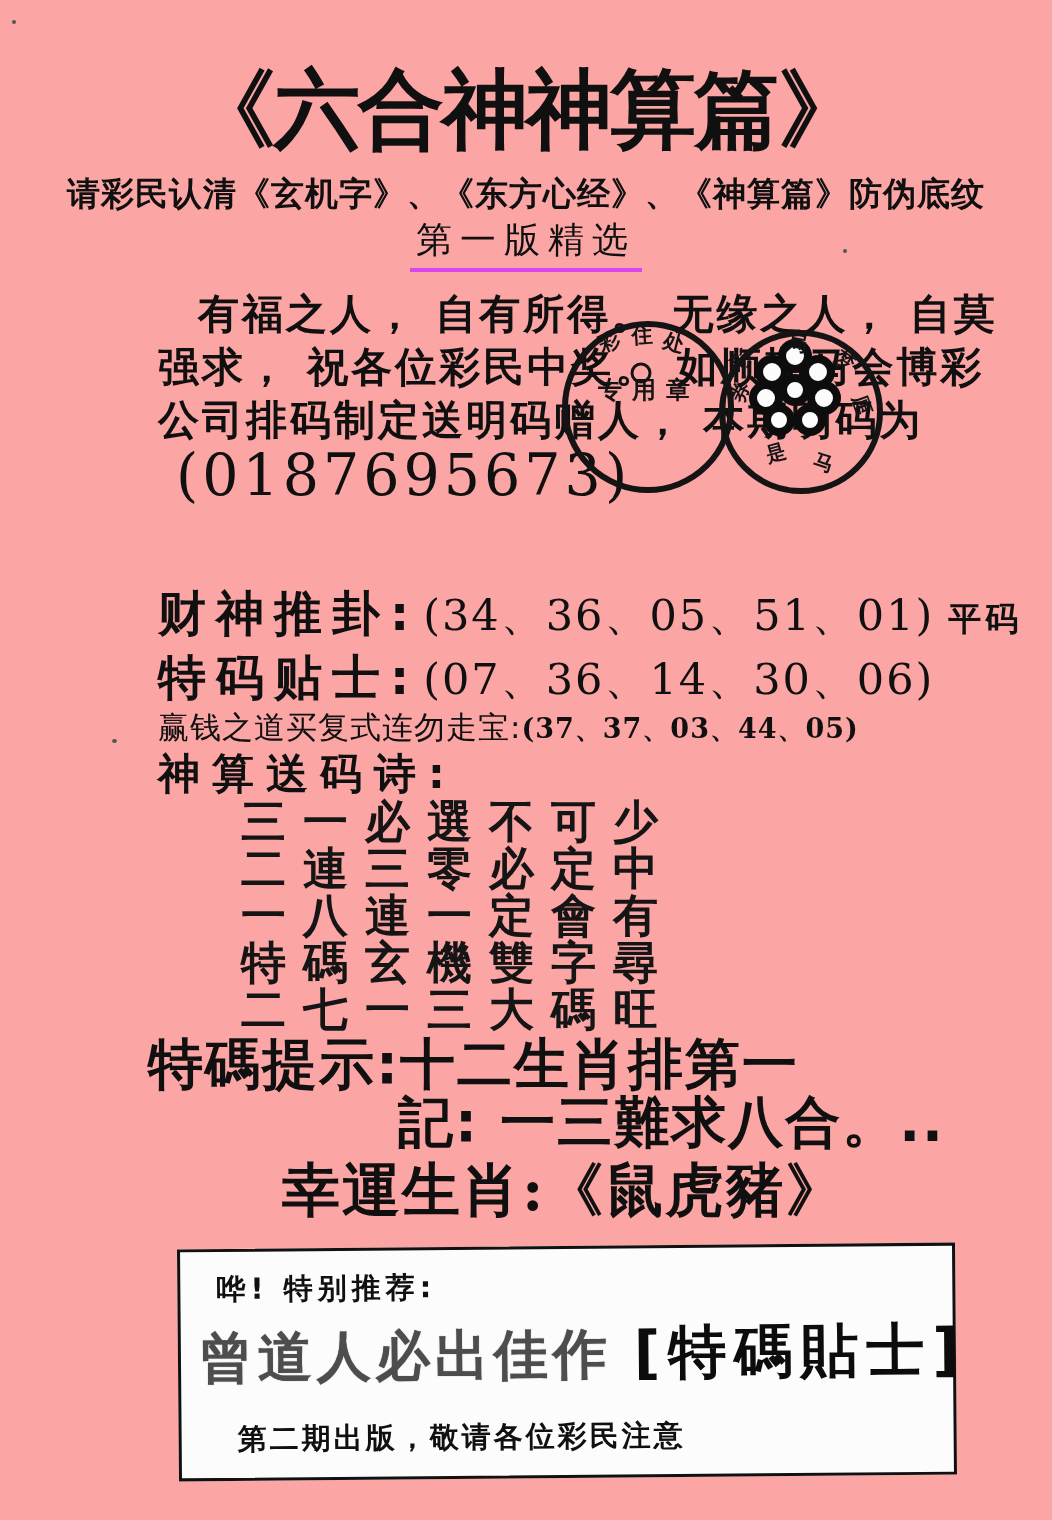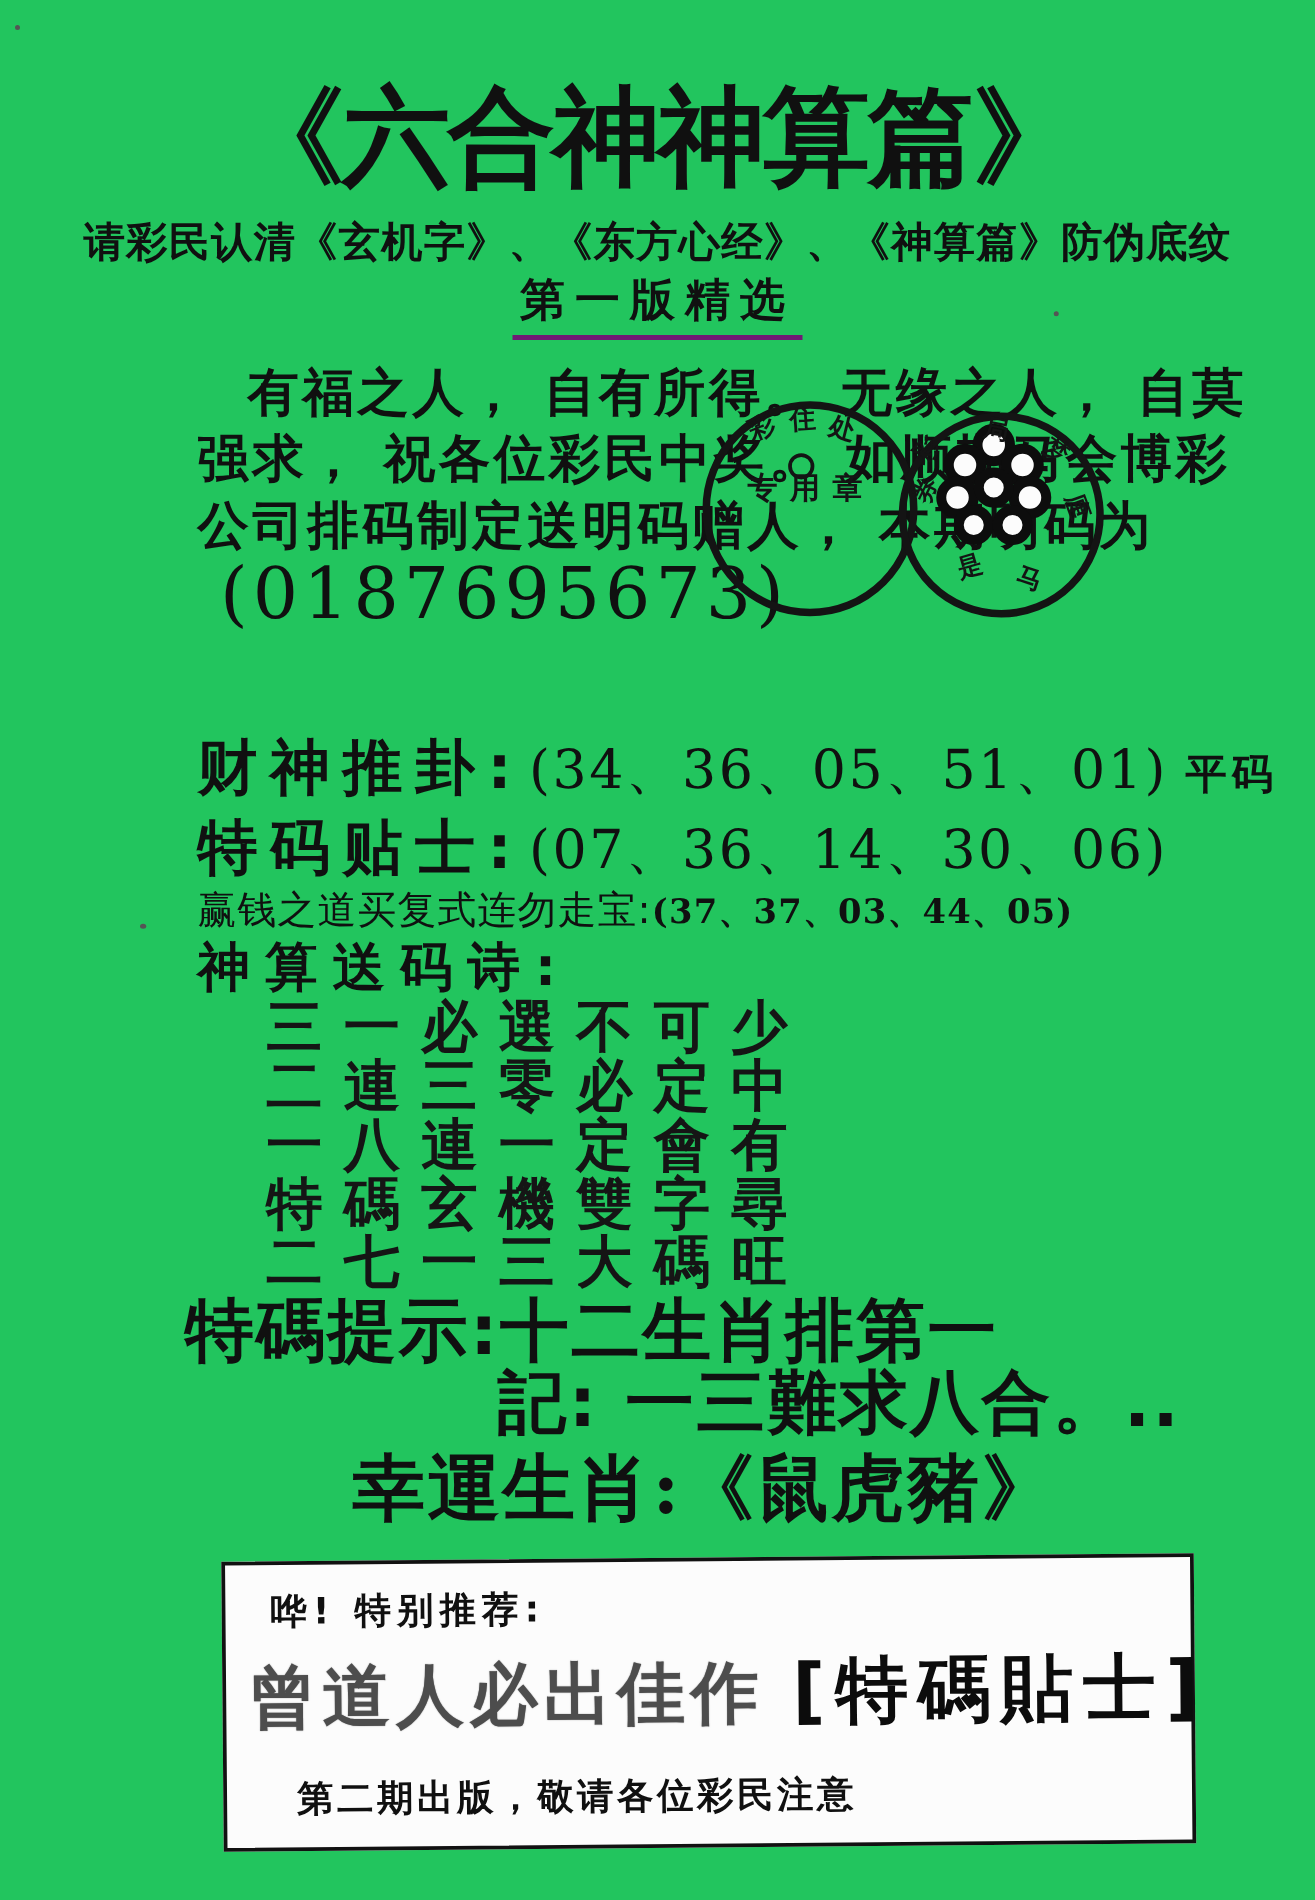--- a/index.html
+++ b/index.html
@@ -1,20 +1,20 @@
 <!DOCTYPE html>
 <html><head>
 <meta charset="utf-8">
 <style>
   html,body{margin:0;padding:0;background:#e8e8e8;}
   .sheet{
     position:relative;
     width:1052px;height:1520px;
     margin:0 auto;
-    background:#22c55e;
+    background:#fca5a5;
     overflow:hidden;
     font-family:"DejaVu Sans","Liberation Sans",sans-serif;
     color:#101010;
   }
   .abs{position:absolute;}
   
   .main-title{
     top:52px;left:0;width:100%;
     text-align:center;
     font-family:"DejaVu Serif","Liberation Serif",serif;
@@ -22,22 +22,22 @@
     white-space:nowrap;
   }
   .subtitle{
     top:172px;left:0;width:100%;
     text-align:center;
     font-size:33px;font-weight:800;letter-spacing:1px;
     white-space:nowrap;
   }
   .edition{
     top:216px;left:50%;transform:translateX(-50%);
-    font-size:36px;font-weight:700;letter-spacing:8px;
-    border-bottom:4px solid #701a75;padding:0 6px 3px 6px;
+    font-size:36px;font-weight:400;letter-spacing:8px;
+    border-bottom:4px solid #d946ef;padding:0 6px 3px 6px;
     white-space:nowrap;
   }
   
   .intro{
     top:288px;left:158px;width:890px;
     font-size:41px;font-weight:800;letter-spacing:3px;
     line-height:53px;white-space:nowrap;
   }
   .intro .l1{text-indent:40px;}
   .phone{
@@ -57,21 +57,21 @@
   .tip-suffix{font-size:33px;font-weight:800;margin-left:14px;letter-spacing:4px;}
   .win-label{font-size:31px;font-weight:400;letter-spacing:1px;}
   .win-nums{
     font-family:"DejaVu Serif","Liberation Serif",serif;
     font-size:27px;font-weight:600;letter-spacing:1px;
   }
   .poem-head{font-size:42px;font-weight:800;letter-spacing:12px;white-space:nowrap;}
   .poem{
     font-family:"DejaVu Serif","Liberation Serif",serif;
     font-size:45px;font-weight:600;letter-spacing:17px;
-    line-height:47px;white-space:nowrap;color:#151515;
+    line-height:47px;white-space:nowrap;color:#151515;margin-left:28px;
   }
   .hint1,.hint2{
     font-size:55px;font-weight:900;letter-spacing:2px;white-space:nowrap;
   }
   .lucky{
     font-family:"DejaVu Serif","Liberation Serif",serif;
     font-size:58px;font-weight:700;letter-spacing:2px;white-space:nowrap;
   }
   
   .promo{

